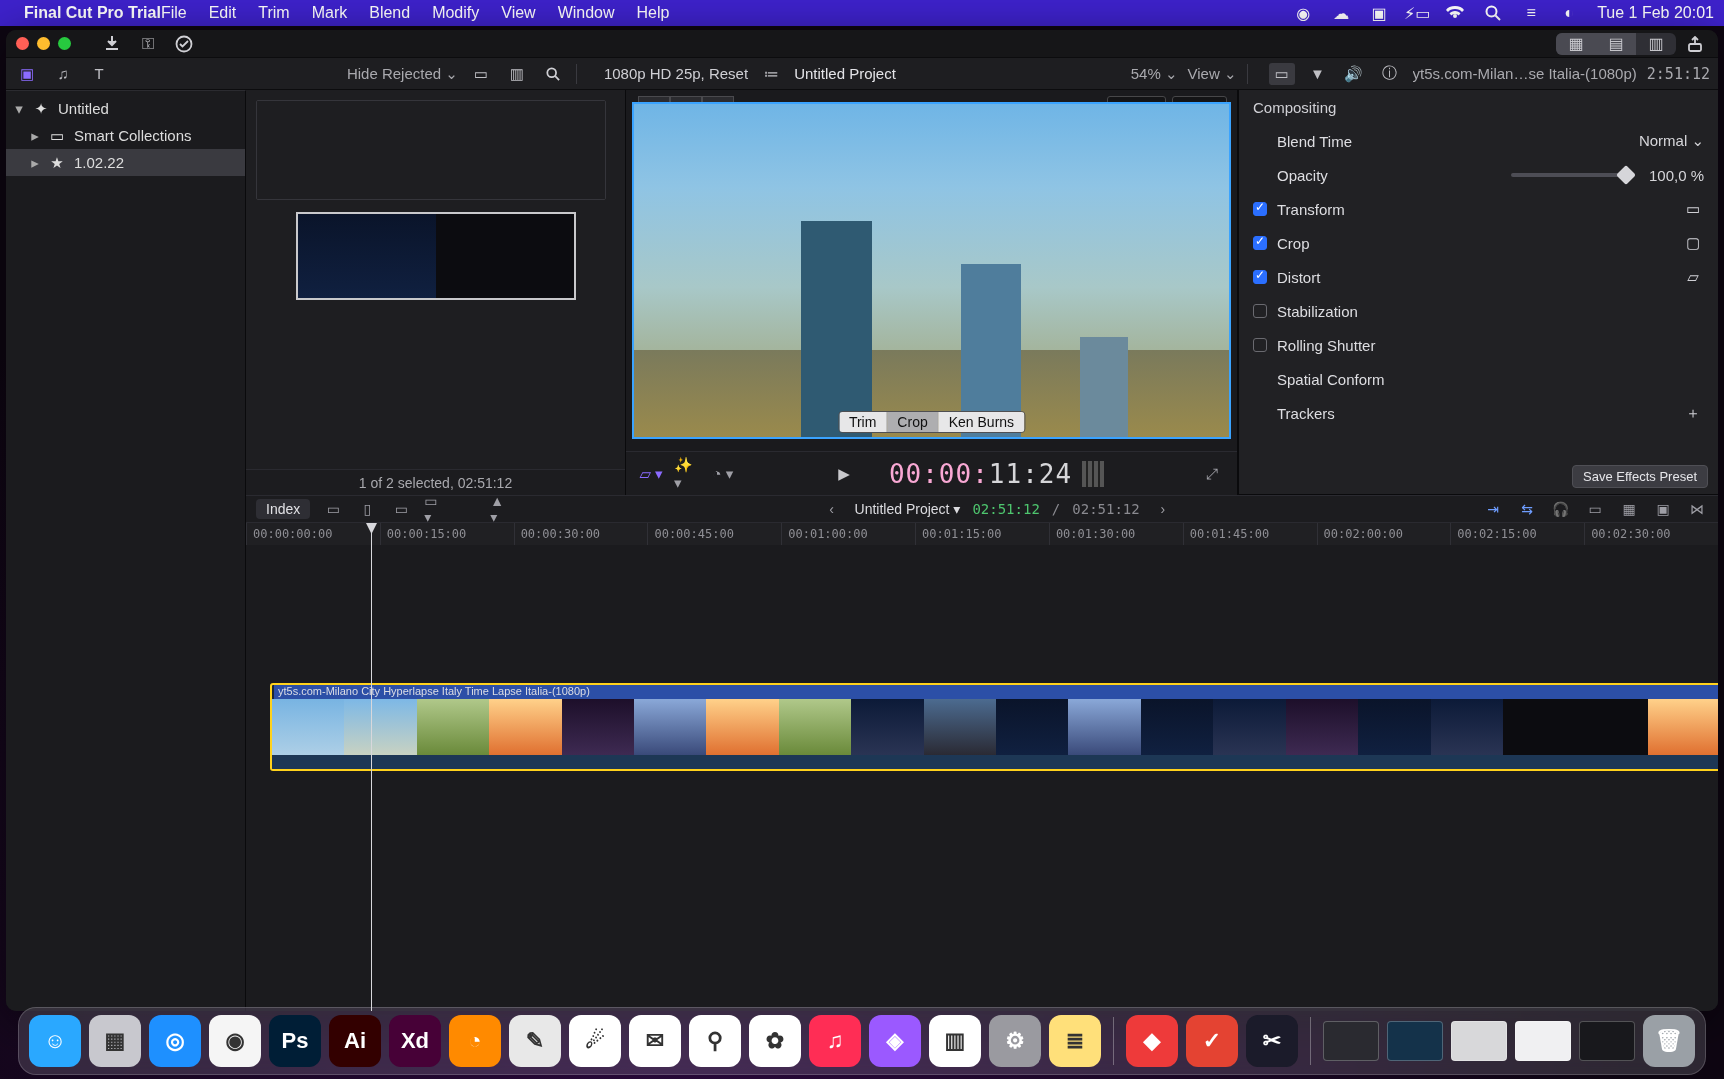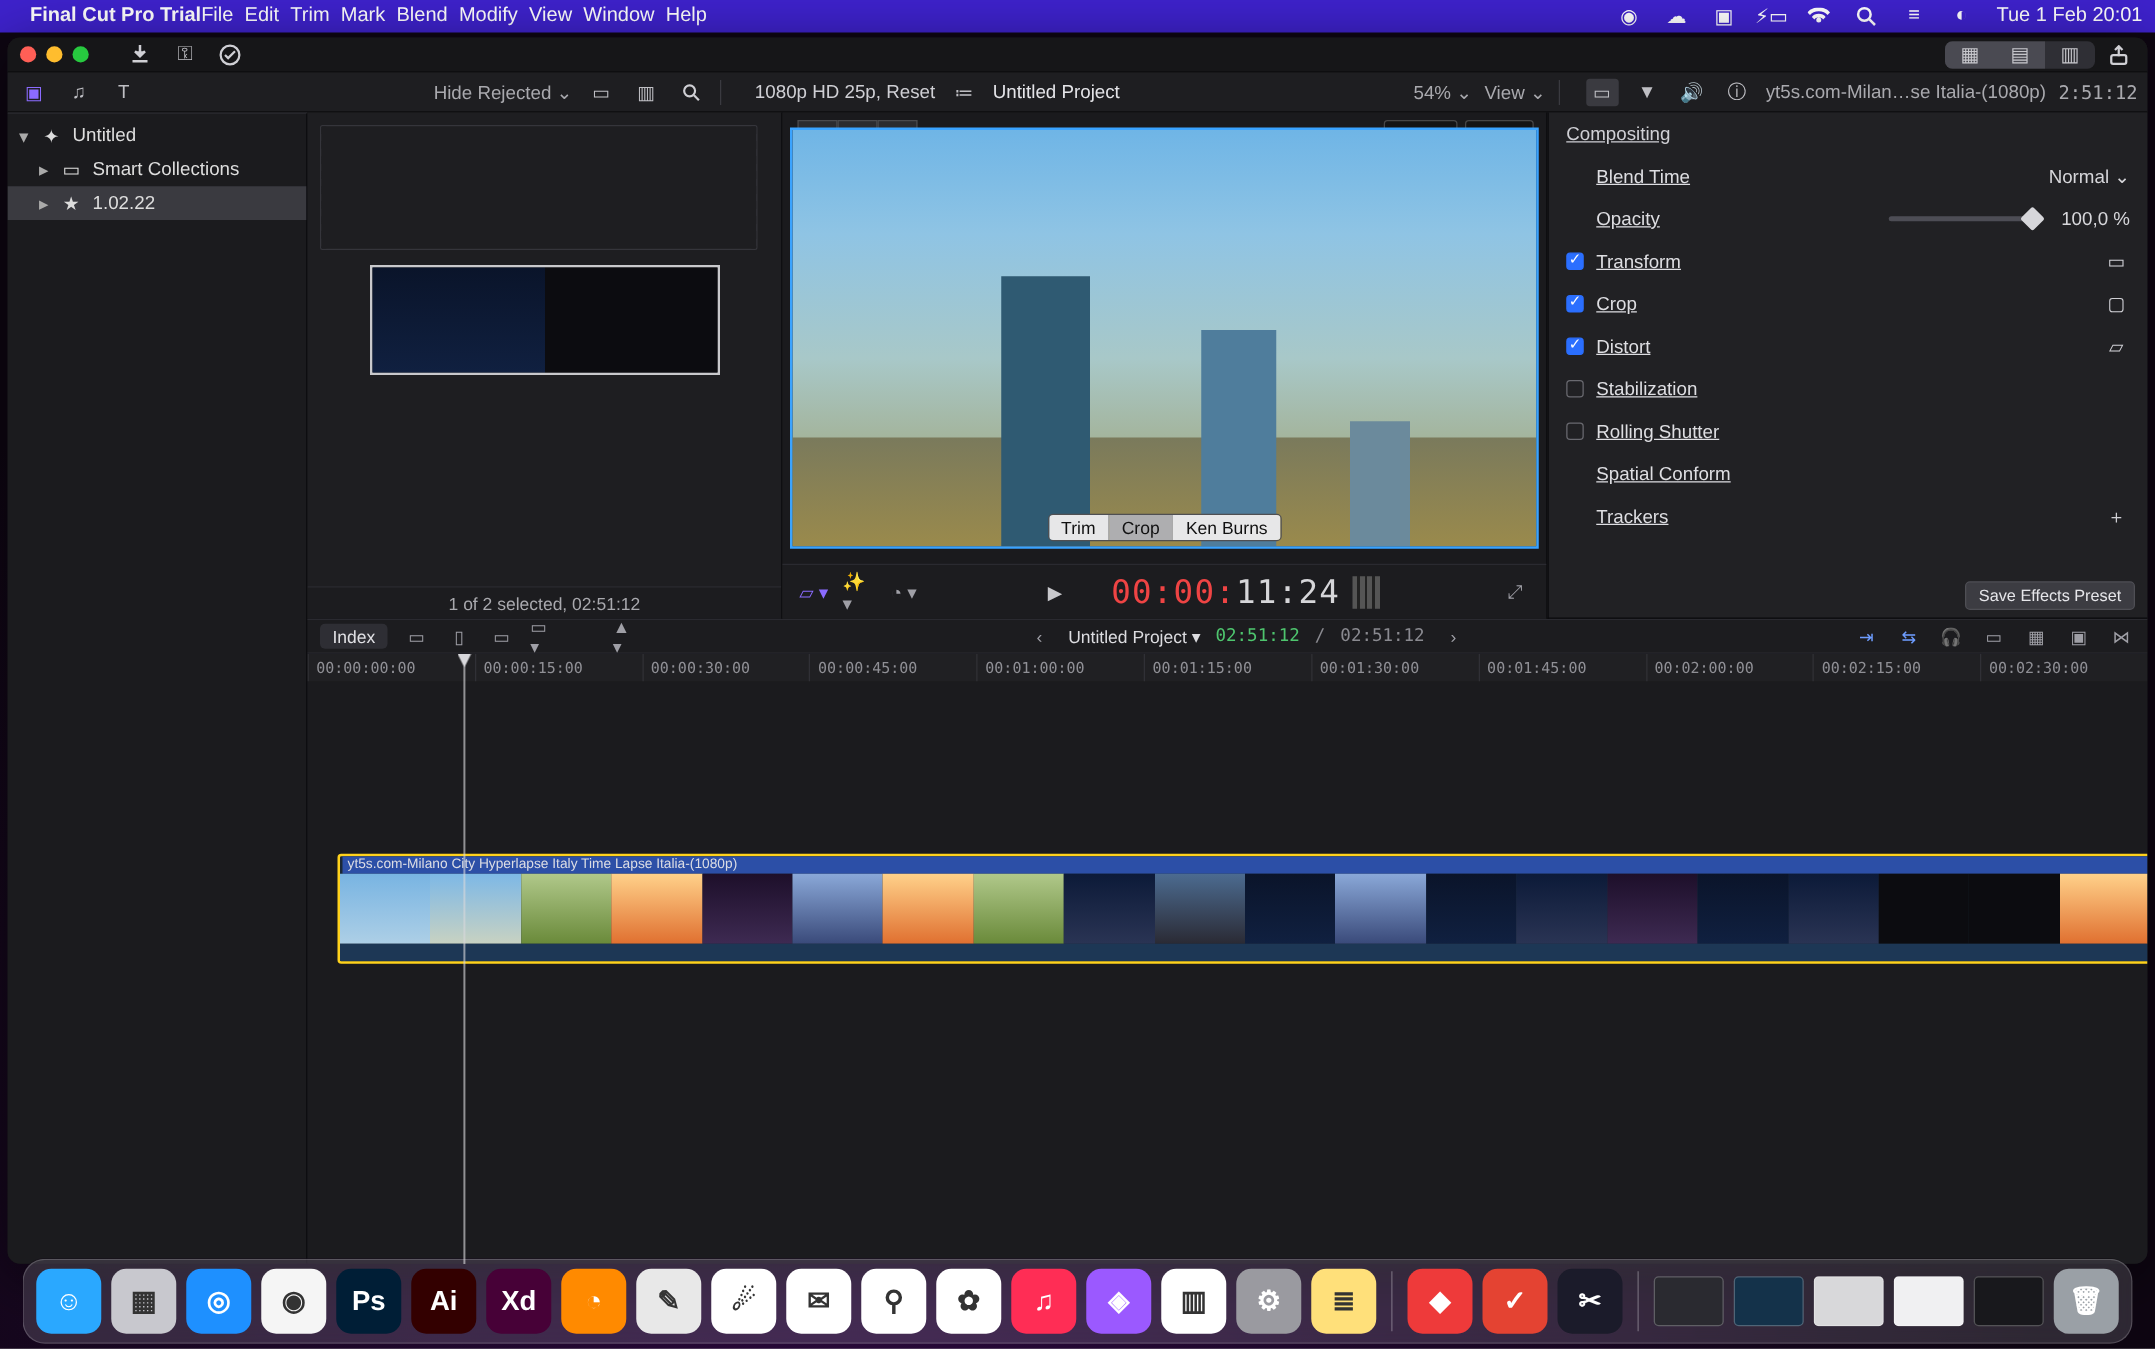--- a/index.html
+++ b/index.html
@@ -30,21 +30,21 @@
   }
   
   #menubar{
     position:absolute;left:0;top:0;right:0;height:26px;
     background:var(--menubar-bg);
     display:flex;align-items:center;padding:0 10px;
     font-size:16px;color:var(--menubar-fg);font-weight:500;
   }
   #menubar .apple{margin-right:14px;font-size:18px;}
   #menubar .app-name{font-weight:700;}
-  #menubar .menus{display:flex;gap:9px;}
+  #menubar .menus{display:flex;gap:22px;}
   #menubar .spacer{flex:1;}
   #menubar .right{display:flex;align-items:center;gap:18px;}
   #menubar .right .ic{width:20px;height:20px;display:flex;align-items:center;justify-content:center;}
   #menubar .clock{white-space:nowrap;}
 
   
   #app{
     position:absolute;left:6px;right:6px;top:30px;bottom:68px;
     background:#18181b;border-radius:10px;overflow:hidden;
     box-shadow:0 10px 50px rgba(0,0,0,.55);
@@ -139,38 +139,38 @@
   #crop-tabs{position:absolute;left:50%;transform:translateX(-50%);bottom:62px;display:flex;border:1px solid #4f4f52;border-radius:4px;overflow:hidden;}
   #crop-tabs .t{padding:2px 10px;font-size:14px;background:#e7e7e8;color:#111;border-right:1px solid #aaa;}
   #crop-tabs .t:last-child{border-right:none;}
   #crop-tabs .t.mid{background:#aeaeb0;}
   #viewer-toolbar{
     position:absolute;left:0;right:0;bottom:0;height:44px;
     display:flex;align-items:center;padding:0 12px;gap:10px;
     border-top:1px solid #2a2a30;background:#1c1c1f;font-size:15px;
   }
   #viewer-toolbar .tc{font-family:ui-monospace,Menlo,monospace;font-size:26px;letter-spacing:1px;display:flex;align-items:baseline;gap:0;}
-  #viewer-toolbar .tc .dim{color:#ef4444;margin-left:22px;}
+  #viewer-toolbar .tc .dim{color:#f9a8d4;margin-left:22px;}
   #viewer-toolbar .tc .bright{color:#d6d6d9;}
   #viewer-toolbar .play{color:#c8c8cc;}
   .tbico2{width:26px;height:22px;display:flex;align-items:center;justify-content:center;color:#9f9fa6;}
   .audio-meter{width:22px;height:26px;background:repeating-linear-gradient(90deg,#555 0 4px,#222 4px 6px);}
 
   
   #inspector{
     grid-column:4;grid-row:1;background:#212124;border-left:1px solid var(--panel-border);
     font-size:15px;position:relative;
     border-bottom:1px solid var(--panel-border);
   }
   .insp-row{display:flex;align-items:center;height:34px;padding:0 14px;gap:10px;}
   .insp-row.hdr{color:#d0d0d5;}
   .chk{width:14px;height:14px;border-radius:3px;border:1px solid #6a6a70;display:inline-block;}
   .chk.on{background:#2b6fff;border-color:#2b6fff;position:relative;}
   .chk.on:after{content:"✓";position:absolute;left:1px;top:-3px;font-size:12px;color:#fff;}
-  .insp-row .label{flex:0 0 auto;text-decoration:underline;}
+  .insp-row .label{flex:0 0 auto;}
   .insp-row .spacer{flex:1;}
   .insp-row .ctrl{color:#d6d6da;}
   .insp-row .icoR{width:22px;height:20px;color:#cfcfd4;display:flex;align-items:center;justify-content:center;}
   .slider{width:120px;height:4px;background:#4d4d55;border-radius:2px;position:relative;margin-right:8px;}
   .slider .thumb{position:absolute;right:-2px;top:-5px;width:14px;height:14px;background:#d6d6da;border-radius:2px;transform:rotate(45deg);}
   #save-preset{
     position:absolute;right:10px;bottom:6px;background:#3c3c42;border:1px solid #4f4f55;color:#e6e6ea;
     font-size:13px;padding:3px 10px;border-radius:4px;
   }
 

